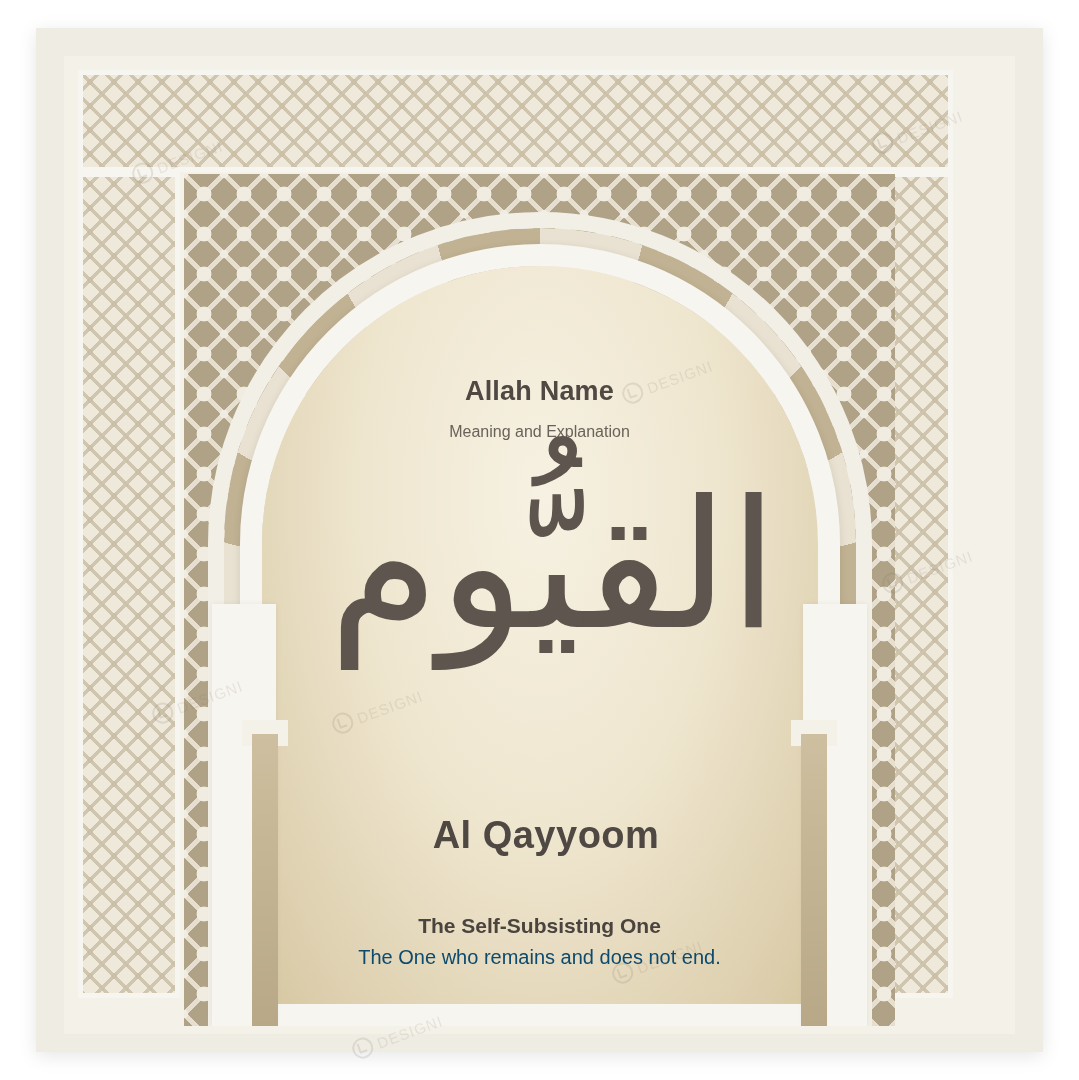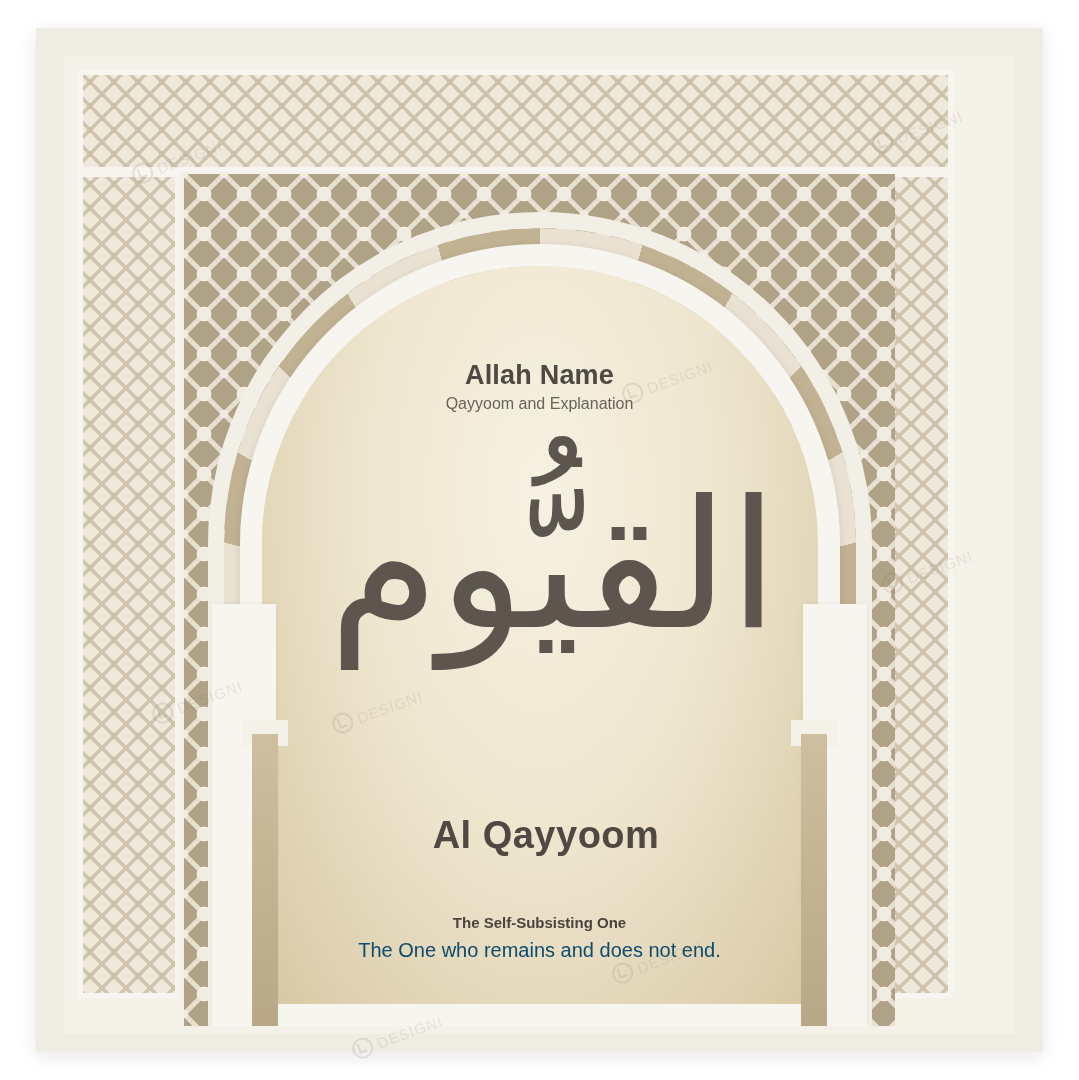--- a/index.html
+++ b/index.html
@@ -188,21 +188,21 @@
     height: 852px;
     text-align: center;
     color: #58504a;
   }
   .title-block { position: absolute; left: 0; right: 0; top: 186px; }
   .allah-name {
     font-size: 27px;
     font-weight: bold;
     color: #4f4843;
     letter-spacing: 0.2px;
-    margin: 0;
+    margin: 16px;
   }
   .meaning-sub {
     font-size: 16px;
     color: #6a615a;
     margin: 4px 0 0 0;
   }
 
   .arabic {
     position: absolute;
     left: 0; right: 0;
@@ -221,21 +221,21 @@
     left: 13px; right: 0;
     top: 640px;
     font-size: 38px;
     font-weight: bold;
     color: #4f4843;
     letter-spacing: 0.5px;
   }
 
   .meaning-block { position: absolute; left: 0; right: 0; top: 740px; }
   .meaning-title {
-    font-size: 15px;
+    font-size: 21px;
     font-weight: bold;
     color: #4a433e;
     margin: 0;
   }
   .meaning-desc {
     font-size: 20px;
     color: #0c4a6e;
     margin: 8px 0 0 0;
   }
 
@@ -295,21 +295,21 @@
       <div class="pilaster left"></div>
       <div class="pilaster right"></div>
       <div class="column-cap left"></div>
       <div class="column-cap right"></div>
       <div class="column left"></div>
       <div class="column right"></div>
 
       <div class="content">
         <div class="title-block">
           <p class="allah-name">Allah Name</p>
-          <p class="meaning-sub">Qayyoom and Explanation</p>
+          <p class="meaning-sub">Meaning and Explanation</p>
         </div>
 
         <div class="arabic">القيُّوم</div>
 
         <div class="translit">Al Qayyoom</div>
 
         <div class="meaning-block">
           <p class="meaning-title">The Self-Subsisting One</p>
           <p class="meaning-desc">The One who remains and does not end.</p>
         </div>

